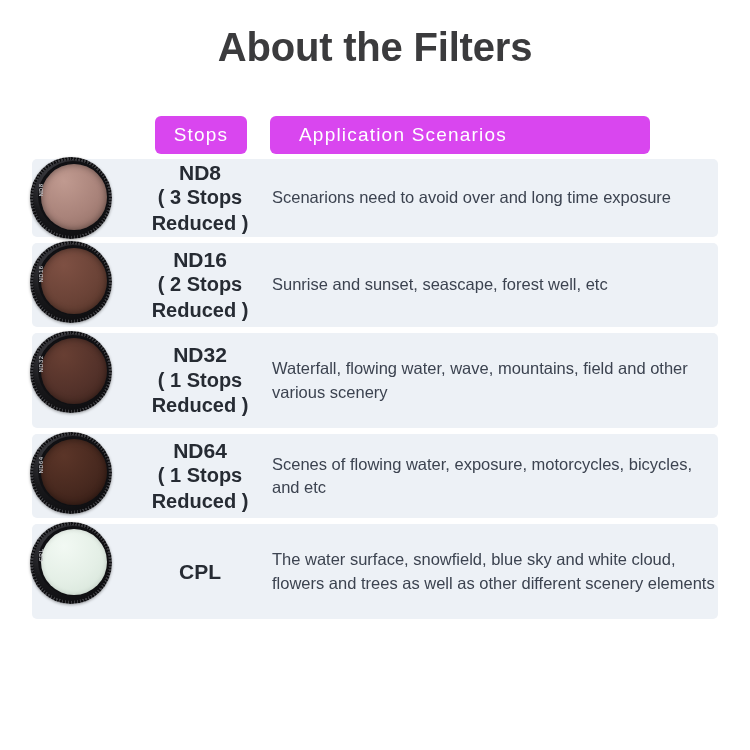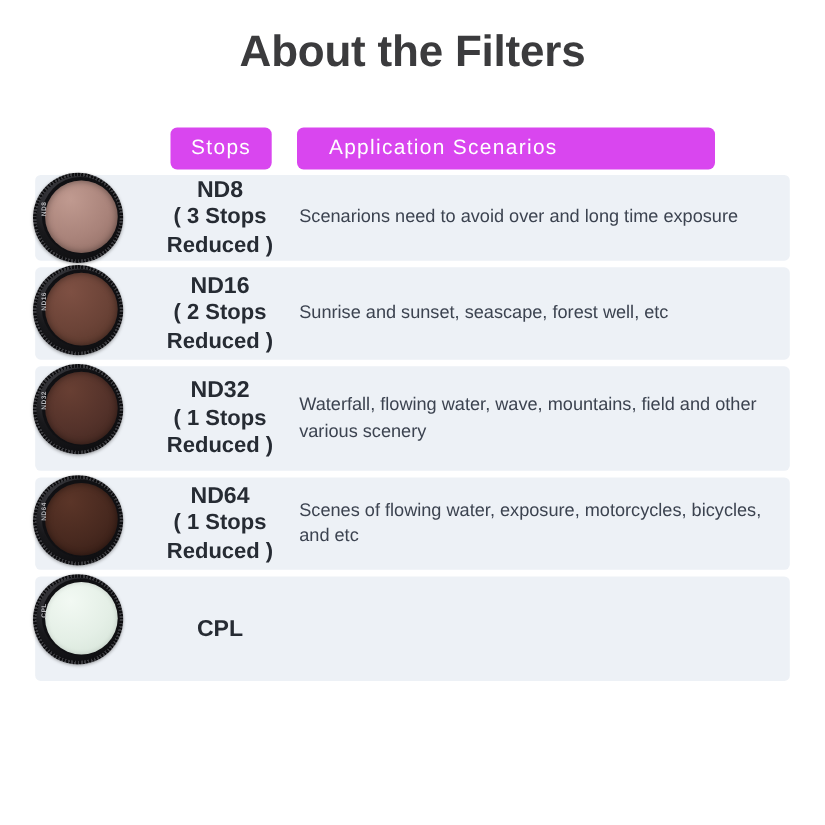--- a/index.html
+++ b/index.html
@@ -283,15 +283,18 @@
     <div class="row-band"></div>
     <div class="filter-art">
       <div class="ring"></div>
       <div class="inner-lip"></div>
       <div class="glass" style="background:radial-gradient(circle at 35% 26%, #f2f9f3 0%, #e4efe6 55%, #d3e2d6 100%); box-shadow: inset 0 0 5px rgba(0,0,0,0.15);"></div>
       <div class="ring-label">CPL</div>
     </div>
     <div class="stops-cell">
       <div class="stops-name">CPL</div>
     </div>
+    <div class="scenario-cell">
+      <div class="scenario-text">The water surface, snowfield, blue sky and white cloud, flowers and trees as well as other different scenery elements</div>
+    </div>
   </div>
 
 </div>
 
 </body></html>

